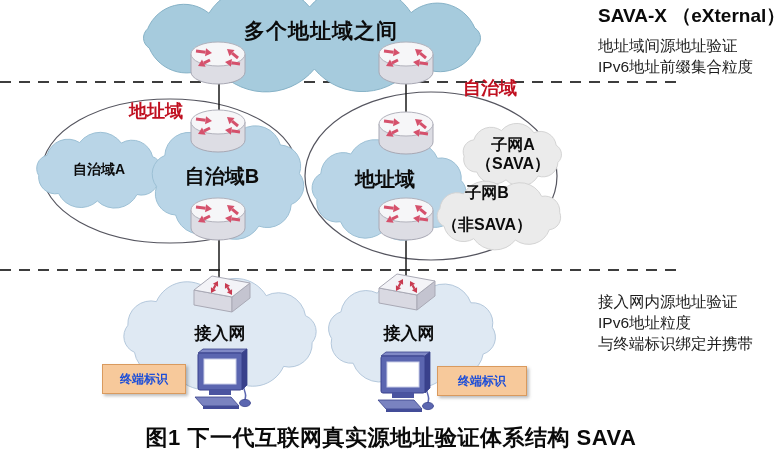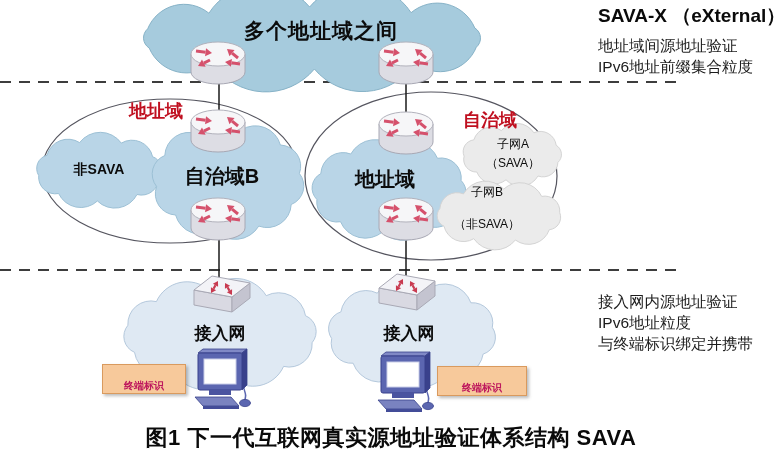--- a/index.html
+++ b/index.html
@@ -7,26 +7,26 @@
     position:relative;width:782px;height:456px;background:#ffffff;
     font-family:"Liberation Sans",sans-serif;overflow:hidden;color:#111;
   }
   svg.layer{position:absolute;left:0;top:0;}
   .c{position:absolute;transform:translate(-50%,-50%);white-space:nowrap;line-height:1.1;}
   .top-label{font-size:21px;font-weight:700;color:#0c0c0c;letter-spacing:1px;}
   .red-tag{font-size:18px;font-weight:700;color:var(--red,#c01020);}
   .big-label{font-size:17px;font-weight:700;color:#0c0c0c;}
   .mid-label{font-size:20px;font-weight:700;color:#0c0c0c;}
   .small-label{font-size:14px;font-weight:700;color:#0c0c0c;}
-  .sub-label{font-size:12px;font-weight:400;color:#0c0c0c;text-align:center;}
+  .sub-label{font-size:16px;font-weight:700;color:#0c0c0c;text-align:center;}
   .terminal-box{
-    position:absolute;display:flex;align-items:flex-end;justify-content:center;
+    position:absolute;display:flex;align-items:center;justify-content:center;
     background:var(--term-fill,#f7c99b);border:1px solid var(--term-border,#d99a5e);
     box-shadow:2px 2px 3px rgba(60,60,60,.35);
-    font-size:10px;font-weight:700;color:#be185d;
+    font-size:12px;font-weight:700;color:#1d4ed8;
   }
   .rc{position:absolute;left:598px;}
   .rc-title{font-size:19px;font-weight:600;color:#0a0a0a;margin-bottom:6px;white-space:nowrap;}
   .rc-line{font-size:15.5px;line-height:21px;color:#1c1c1c;white-space:nowrap;}
   .caption{
     position:absolute;left:0;right:0;top:423px;text-align:center;
     font-size:22px;font-weight:700;color:#0a0a0a;letter-spacing:.5px;
   }
 </style>
 </head>
@@ -163,24 +163,24 @@
         <rect x="-20" y="-24" width="32" height="25" fill="#ffffff" stroke="#c9cde8" stroke-width="1"></rect>
         <rect x="-15" y="7" width="22" height="5" fill="#4a54a0"></rect>
         <polygon points="-29,14 7,14 15,23 -21,23" fill="#7a83c0" stroke="#39418c" stroke-width="0.8"></polygon>
         <polygon points="-21,23 15,23 15,26 -21,26" fill="#434c98"></polygon>
       </g>
     </svg>
 
   <div class="c top-label" style="left:321px;top:31px">多个地址域之间</div>
 
   <div class="c red-tag" style="left:156px;top:112px">地址域</div>
-  <div class="c small-label" style="left:99px;top:170px">非SAVA</div>
+  <div class="c small-label" style="left:99px;top:170px">自治域A</div>
   <div class="c mid-label" style="left:222px;top:176px">自治域B</div>
 
-  <div class="c red-tag" style="left:490px;top:121px">自治域</div>
+  <div class="c red-tag" style="left:490px;top:89px">自治域</div>
   <div class="c mid-label" style="left:385px;top:179px">地址域</div>
   <div class="c sub-label" style="left:513px;top:145px">子网A</div>
   <div class="c sub-label" style="left:513px;top:164px">（SAVA）</div>
   <div class="c sub-label" style="left:487px;top:193px">子网B</div>
   <div class="c sub-label" style="left:487px;top:225px">（非SAVA）</div>
 
   <div class="c big-label" style="left:220px;top:334px">接入网</div>
   <div class="c big-label" style="left:409px;top:334px">接入网</div>
 
   <div class="terminal-box" style="left:102px;top:364px;width:82px;height:28px">

